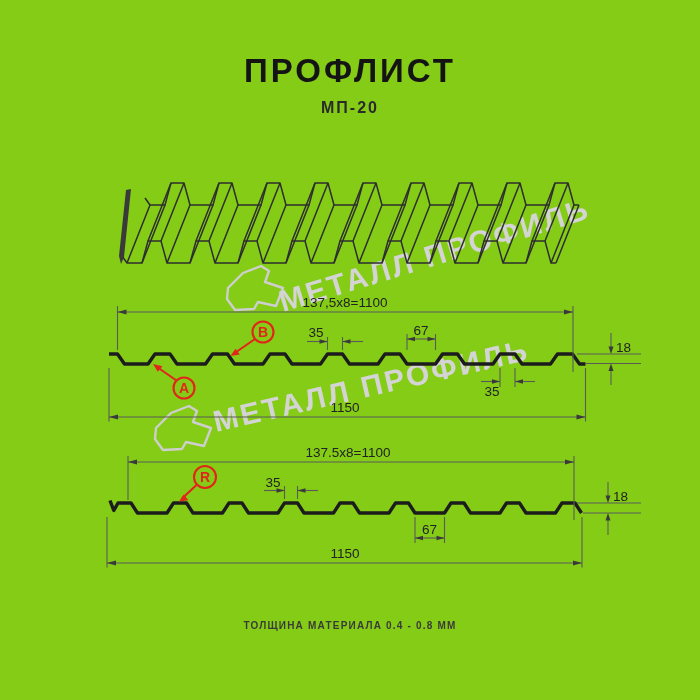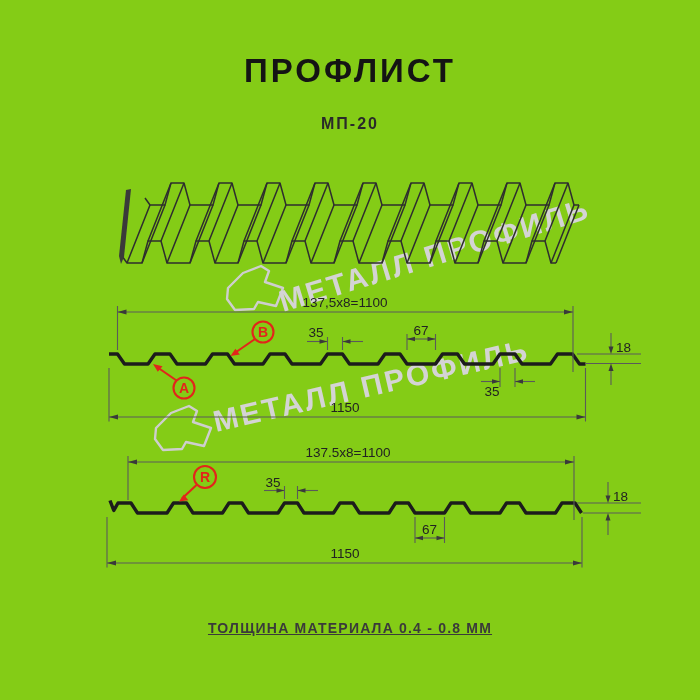--- a/index.html
+++ b/index.html
@@ -1,22 +1,22 @@
 <!DOCTYPE html>
 <html><head>
 <meta charset="utf-8">
 <style>
   html,body{margin:0;padding:0;background:#fff;}
   .page{position:relative;width:700px;height:700px;background:#84cc16;overflow:hidden;
         font-family:"Liberation Sans",sans-serif;}
   .hdr{position:absolute;top:52px;left:0;width:700px;text-align:center;}
   .title{font-size:33px;font-weight:800;letter-spacing:3px;color:#141414;}
-  .subtitle{margin-top:25px;font-size:16px;font-weight:600;letter-spacing:2px;color:#2a2a2a;}
+  .subtitle{margin-top:9px;font-size:16px;font-weight:600;letter-spacing:2px;color:#2a2a2a;}
   .ftr{position:absolute;top:620px;left:0;width:700px;text-align:center;
-       font-size:14px;font-weight:700;letter-spacing:1.2px;color:#3a3a3a;text-decoration:underline;}
+       font-size:10px;font-weight:700;letter-spacing:1.2px;color:#3a3a3a;}
   svg{position:absolute;left:0;top:0;}
   .prof{fill:none;stroke:#1c1c1c;stroke-width:3.4;stroke-linejoin:round;}
   .thin{fill:none;stroke:#5a5a5a;stroke-width:1.1;}
   .thin3d{fill:none;stroke:#2e2e2e;stroke-width:1.5;stroke-linejoin:round;}
   .arr{fill:#3a3a3a;stroke:none;}
   .dimtxt{font-size:13.5px;fill:#222;}
   .wm{fill:#d4d4d4;font-size:30px;font-weight:700;letter-spacing:2.5px;}
   .wmlogo{fill:none;stroke:#cecece;stroke-width:2.4;stroke-linejoin:round;}
   .red{stroke:#e2251b;fill:none;stroke-width:2.1;}
   .redtxt{fill:#e2251b;font-size:14px;font-weight:700;}

